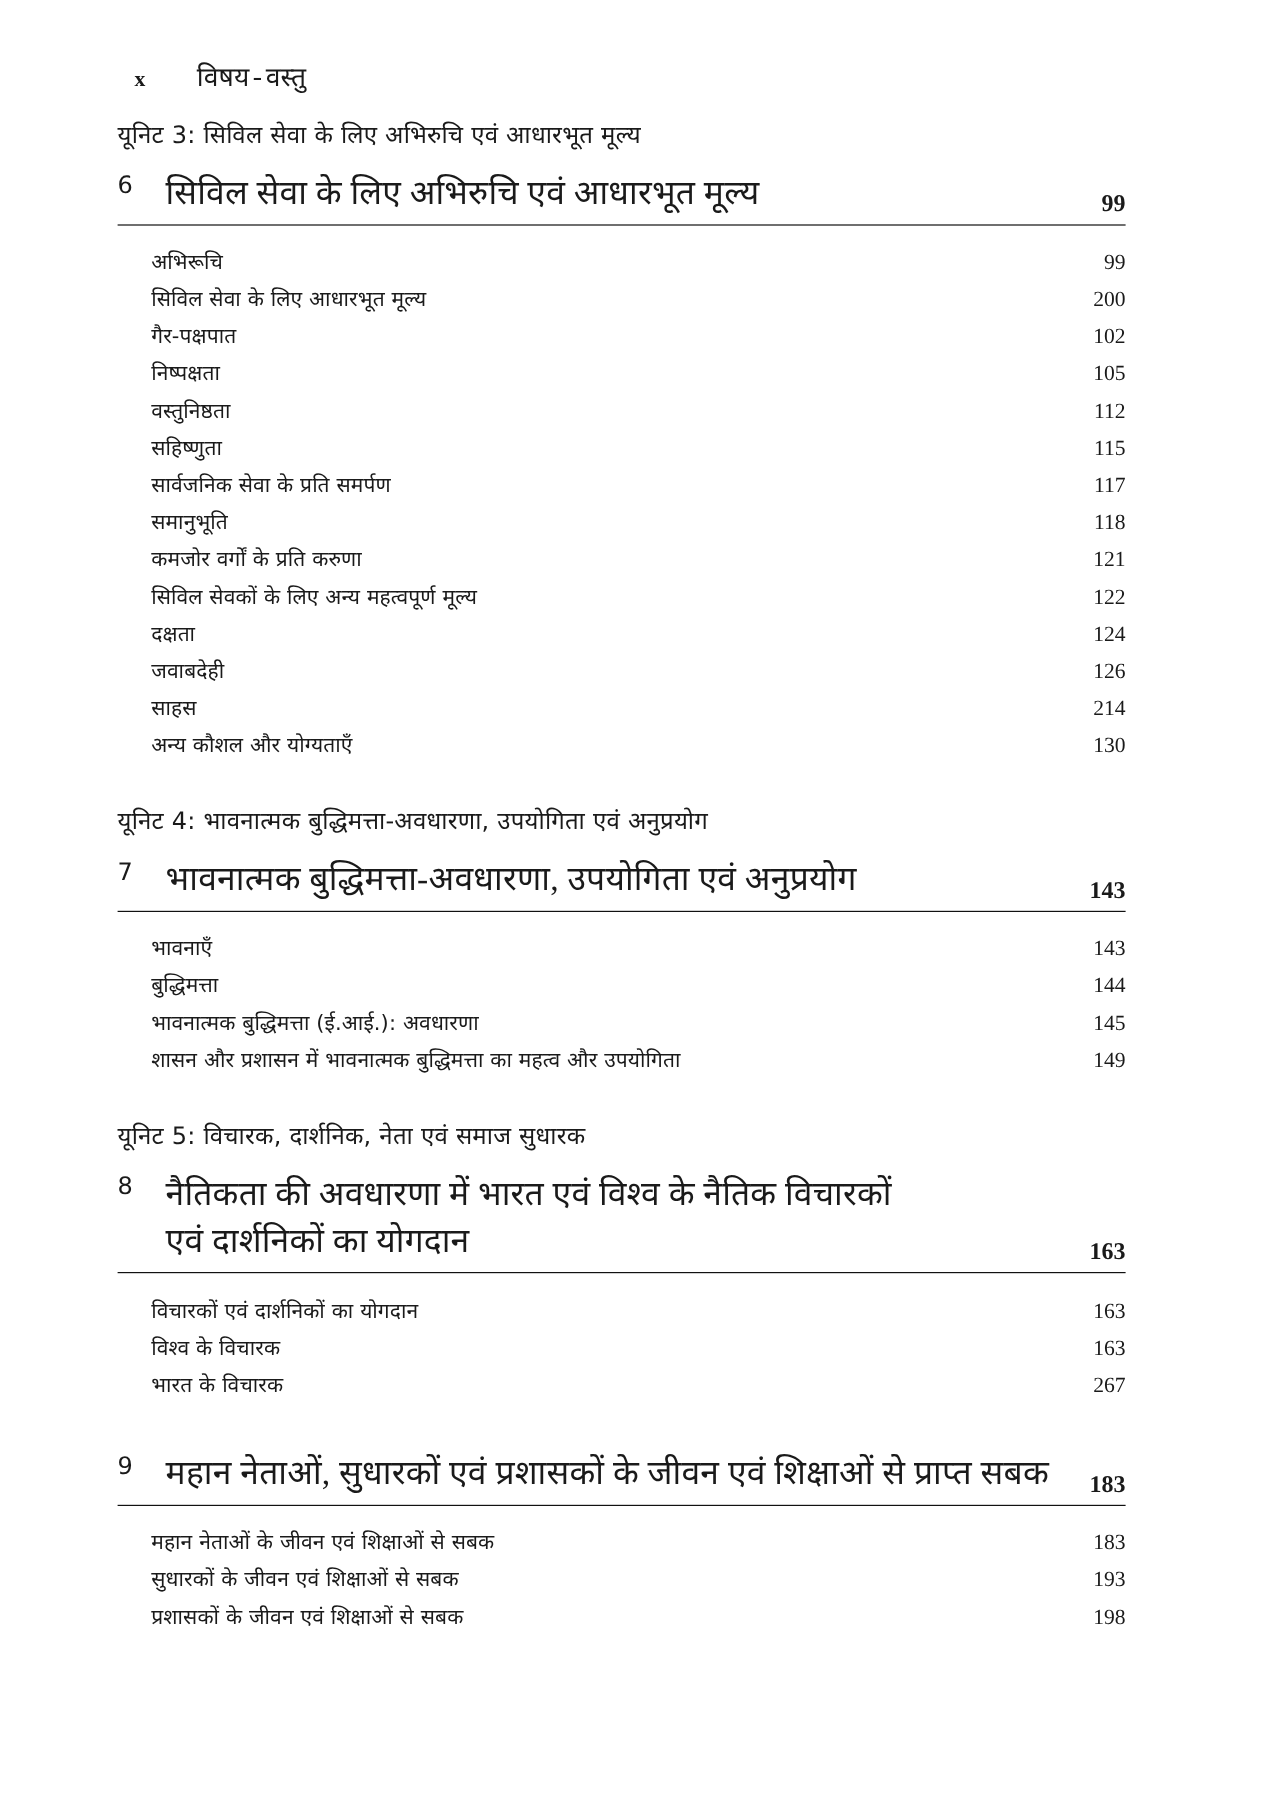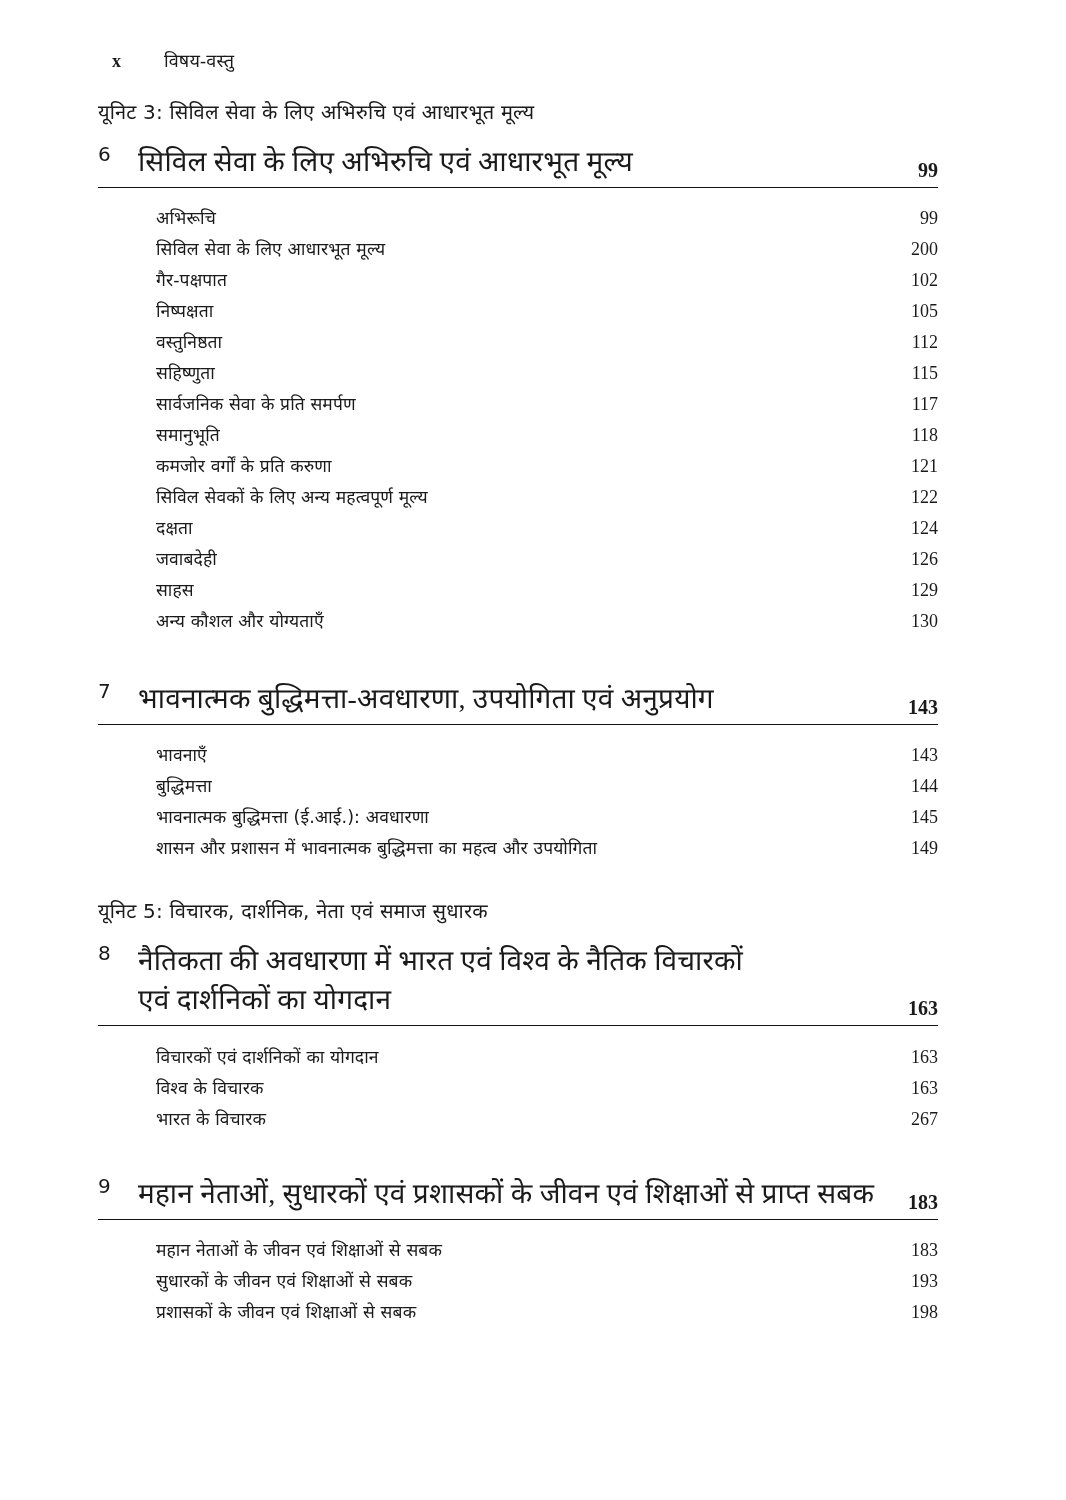--- a/index.html
+++ b/index.html
@@ -34,22 +34,22 @@
     align-items: baseline;
   }
   .folio {
     font-family: "Liberation Serif", "DejaVu Serif", serif;
     font-weight: bold;
     font-size: 18px;
     width: 52px;
     display: inline-block;
   }
   .header-title {
-    font-family: Liberation Serif, serif;
-    font-size: 18px;
+    font-family: Liberation Mono, monospace;
+    font-size: 22px;
     letter-spacing: 0.2px;
     text-align: right;
   }
 
   
   .toc {
     position: absolute;
     left: 98px;
     top: 98px;
     width: 840px;
@@ -111,21 +111,21 @@
   
   .entries {
     margin: 14px 0 0 0;
     padding: 0;
     list-style: none;
   }
   .entry {
     display: flex;
     align-items: baseline;
     padding: 3.5px 0;
-    margin-left: 58px;
+    margin-left: 28px;
   }
   .entry-label {
     font-family: "DejaVu Sans", sans-serif;
     font-size: 17.5px;
     letter-spacing: 0.1px;
     flex: 1 1 auto;
     white-space: nowrap;
   }
   .entry-page {
     font-family: "Liberation Serif", "DejaVu Serif", serif;
@@ -201,29 +201,30 @@
           <li class="entry">
             <span class="entry-label">दक्षता</span>
             <span class="entry-page">124</span>
           </li>
           <li class="entry">
             <span class="entry-label">जवाबदेही</span>
             <span class="entry-page">126</span>
           </li>
           <li class="entry">
             <span class="entry-label">साहस</span>
-            <span class="entry-page">129</span>
+            <span class="entry-page">214</span>
           </li>
           <li class="entry">
             <span class="entry-label">अन्य कौशल और योग्यताएँ</span>
             <span class="entry-page">130</span>
           </li>
         </ul>
       </div>
       <div class="unit-block">
+        <div class="unit-heading">यूनिट 4: भावनात्मक बुद्धिमत्ता-अवधारणा, उपयोगिता एवं अनुप्रयोग</div>
         <div class="chapter">
           <span class="chapter-num">7</span>
           <span class="chapter-body">
             <span class="chapter-title"><span class="line1">भावनात्मक बुद्धिमत्ता-अवधारणा, उपयोगिता एवं अनुप्रयोग</span></span>
             <span class="chapter-page">143</span>
           </span>
         </div>
         <ul class="entries">
           <li class="entry">
             <span class="entry-label">भावनाएँ</span>

